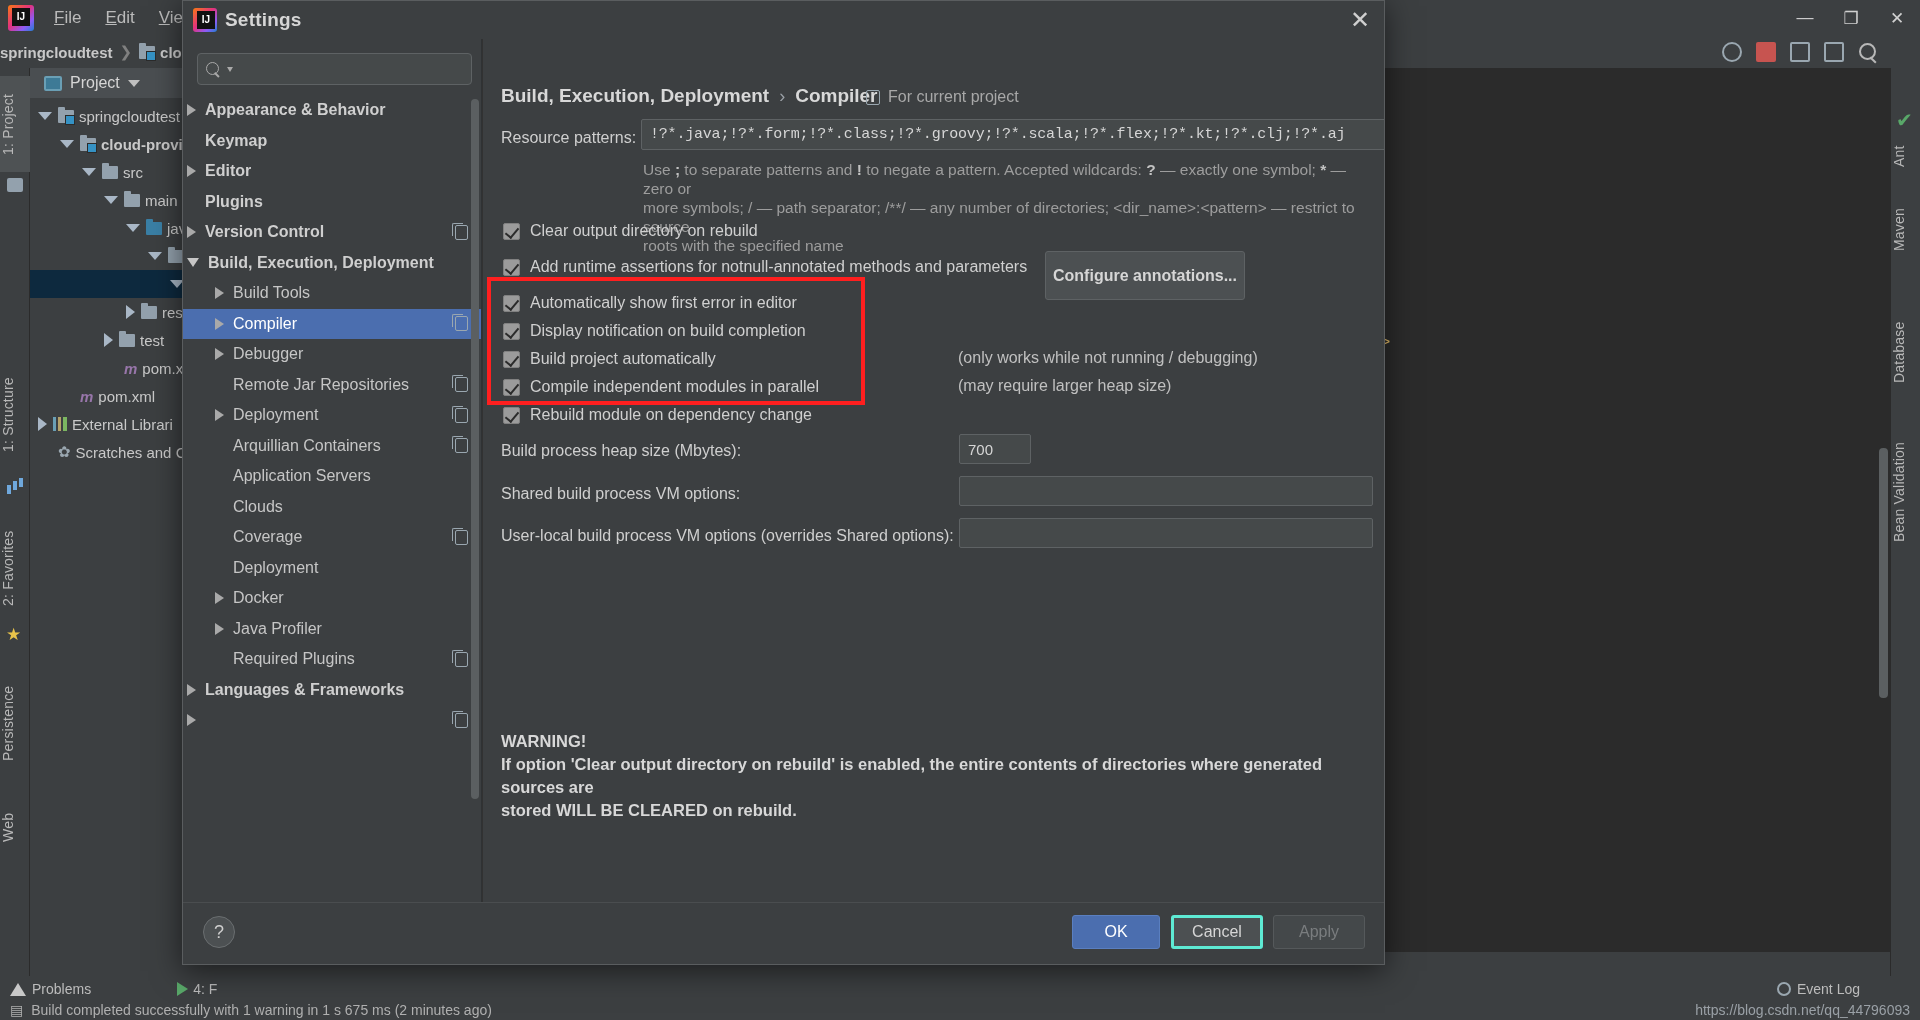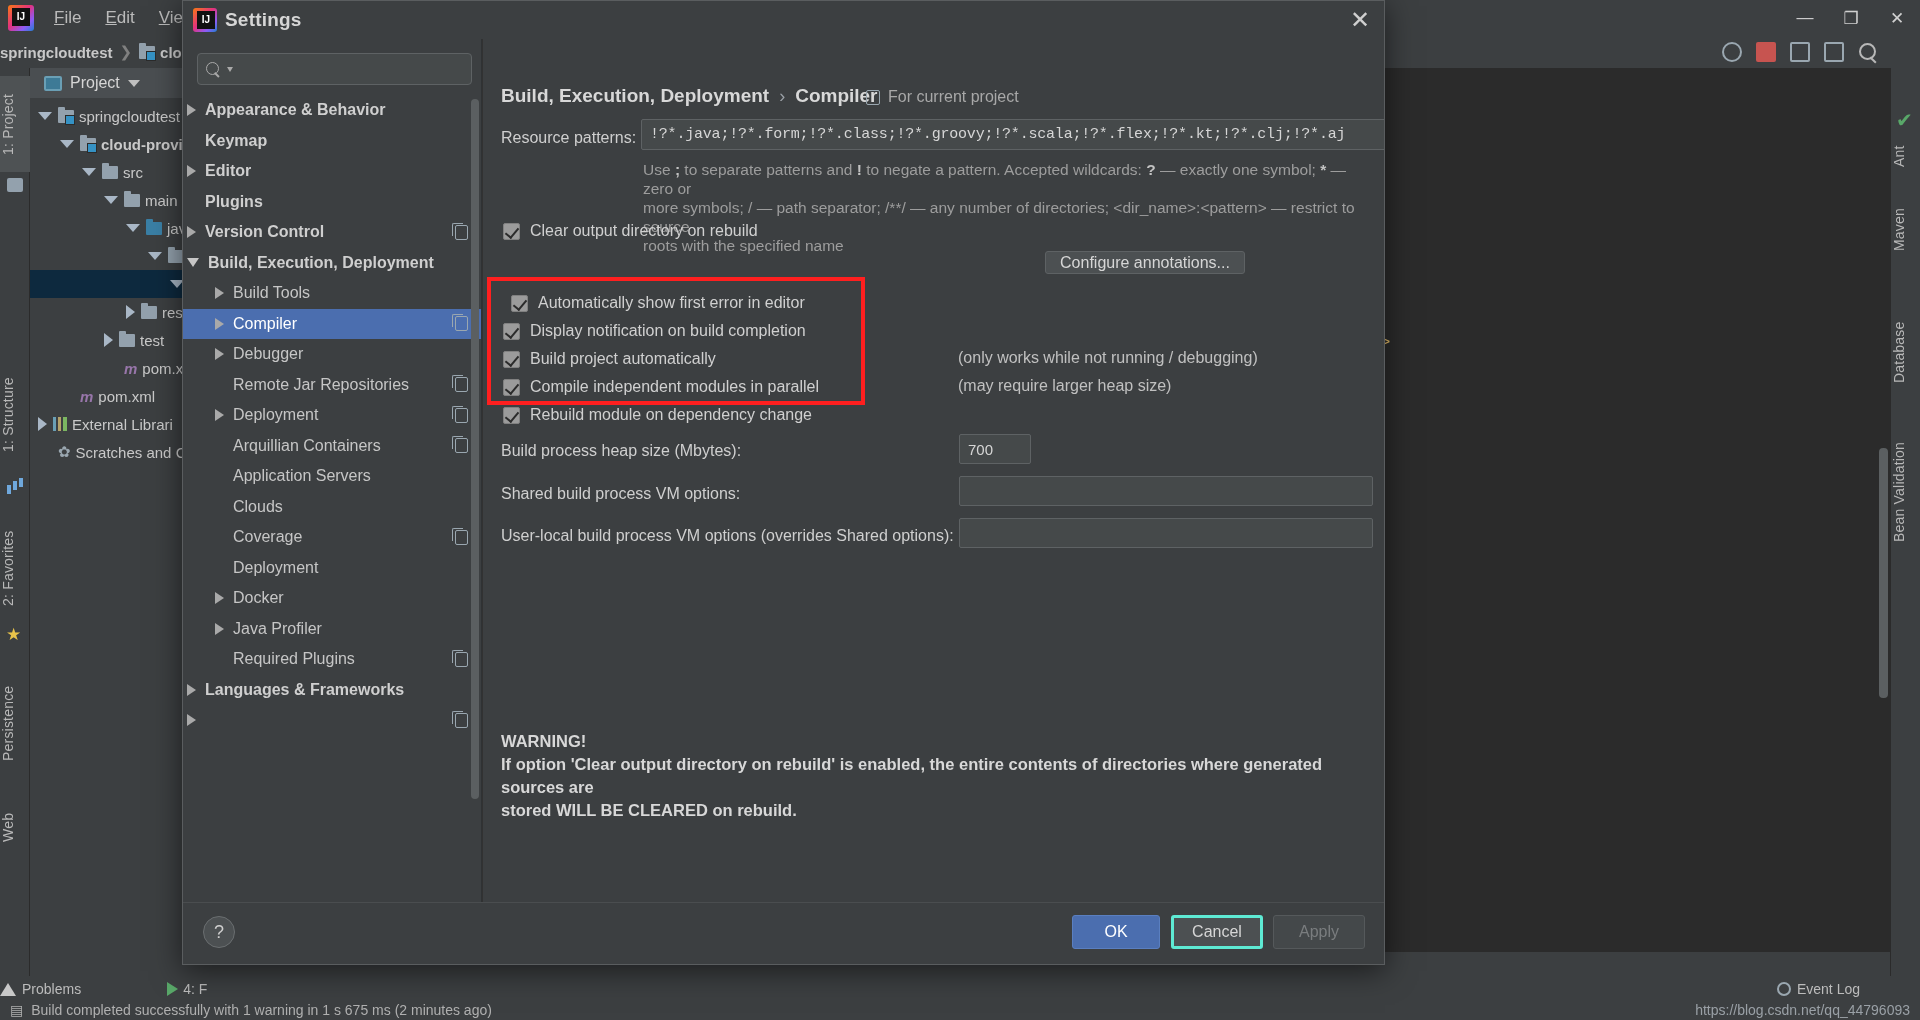--- a/index.html
+++ b/index.html
@@ -132,21 +132,21 @@
   
   .editor-bg { position:absolute; left:370px; right:30px; top:68px; bottom:68px; background:#2b2b2b; }
   .code-frag { position:absolute; color:#e8bf6a; font-family:"Liberation Mono", monospace; font-size:17px; }
   .scroll-thumb { position:absolute; right:2px; width:9px; background:#5b5f61; border-radius:4px; }
 
   
   .status-bar {
     position:absolute; left:0; right:0; bottom:0; height:44px; background:#3c3f41;
     color:#bcbcbc; font-size:14px;
   }
-  .status-row1 { position:absolute; top:0; left:0; right:0; height:26px; display:flex; align-items:center; gap:26px; }
+  .status-row1 { position:absolute; top:0; left:0; right:0; height:26px; display:flex; align-items:center; gap:26px; padding-left:10px; }
   .status-row2 { position:absolute; bottom:0; left:0; right:0; height:20px; display:flex; align-items:center; padding-left:10px; color:#b0b0b0; font-size:14px;}
   .warn-tri { width:0;height:0;border-left:8px solid transparent;border-right:8px solid transparent;border-bottom:13px solid #c8c8c8; margin-right:6px;}
   .run-tri { width:0;height:0;border-top:7px solid transparent;border-bottom:7px solid transparent;border-left:11px solid #59a869; margin-right:5px;}
   .ev-ic { width:14px;height:14px;border:2px solid #9aa7b0;border-radius:50%;margin-right:6px;}
   .blog-url { position:absolute; right:10px; bottom:2px; color:#9aa0a6; font-size:14px; }
 
   
   .dialog {
     position:absolute; left:182px; top:0px; width:1203px; height:965px;
     background:#3c3f41; border:1px solid #5a5d5f;
@@ -582,23 +582,27 @@
           </div>
           <div>more symbols; / — path separator; /**/ — any number of directories; &lt;dir_name&gt;:&lt;pattern&gt; — restrict to source</div>
           <div>roots with the specified name</div>
         </div>
 
         <div class="cbrow" style="left:20px; top:183px;">
           <span class="cbox grey"></span>
           <span class="ctext">Clear output directory on rebuild</span>
         </div>
 
-        <div class="btn" style="left:562px; top:212px; width:200px; height:23px;">Configure annotations...</div>
-
-        <div class="cbrow" style="left:20px; top:255px;margin-left:8px;">
+        <div class="cbrow" style="left:20px; top:219px;">
+          <span class="cbox grey"></span>
+          <span class="ctext">Add runtime assertions for notnull-annotated methods and parameters</span>
+        </div>
+        <div class="btn" style="left:562px; top:212px; width:200px; height:49px;font-weight:bold;">Configure annotations...</div>
+
+        <div class="cbrow" style="left:20px; top:255px;">
           <span class="cbox grey"></span>
           <span class="ctext">Automatically show first error in editor</span>
         </div>
         <div class="cbrow" style="left:20px; top:283px;">
           <span class="cbox grey"></span>
           <span class="ctext">Display notification on build completion</span>
         </div>
         <div class="cbrow" style="left:20px; top:311px;">
           <span class="cbox grey"></span>
           <span class="ctext">Build project automatically</span>

